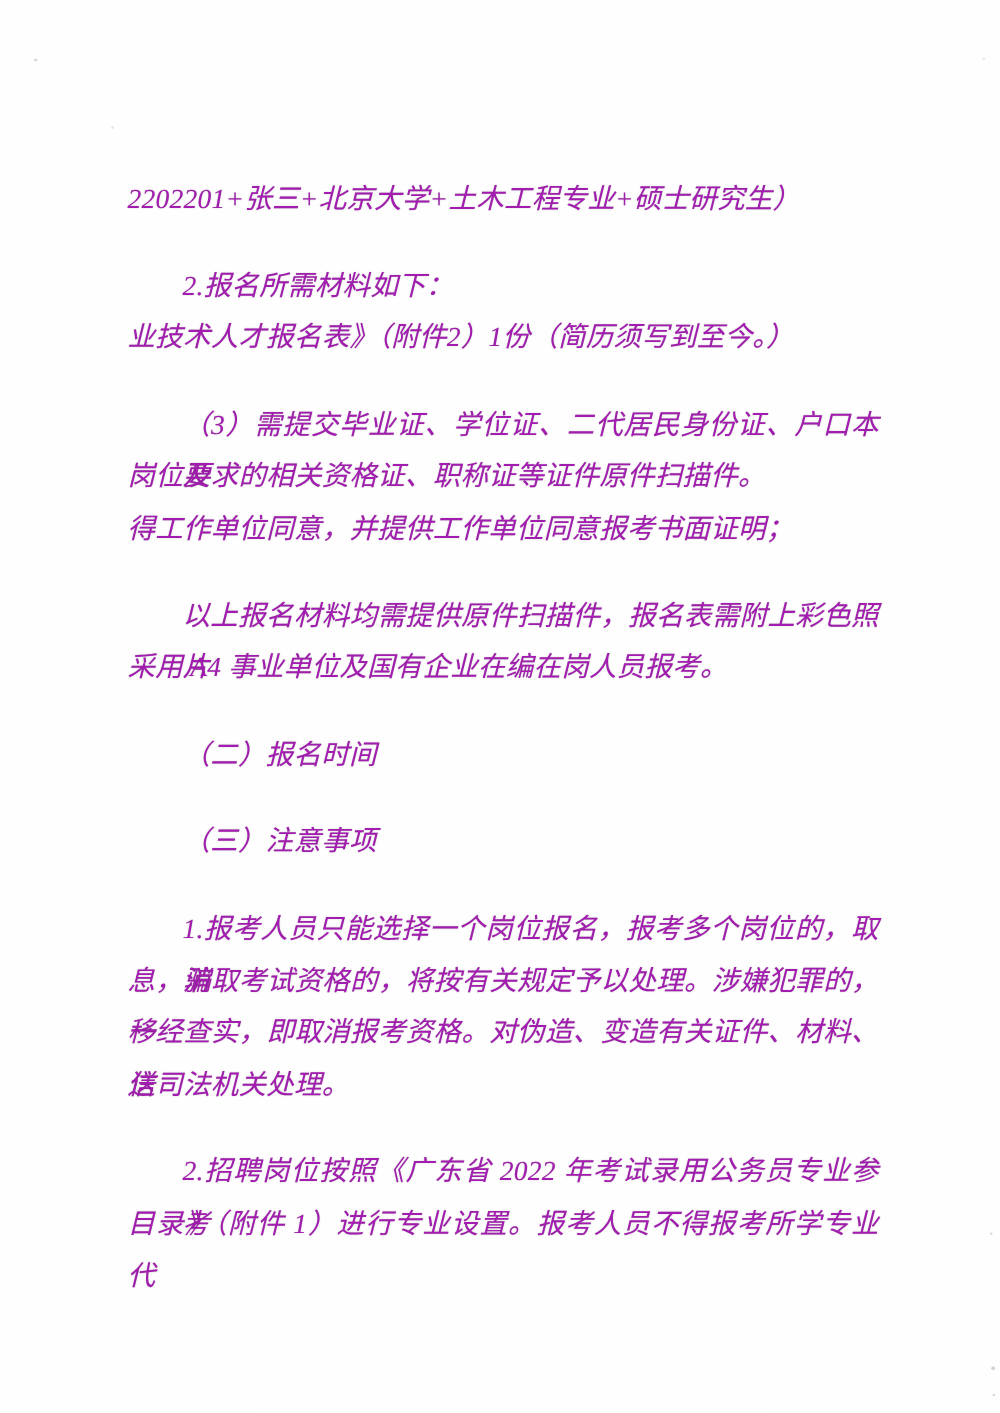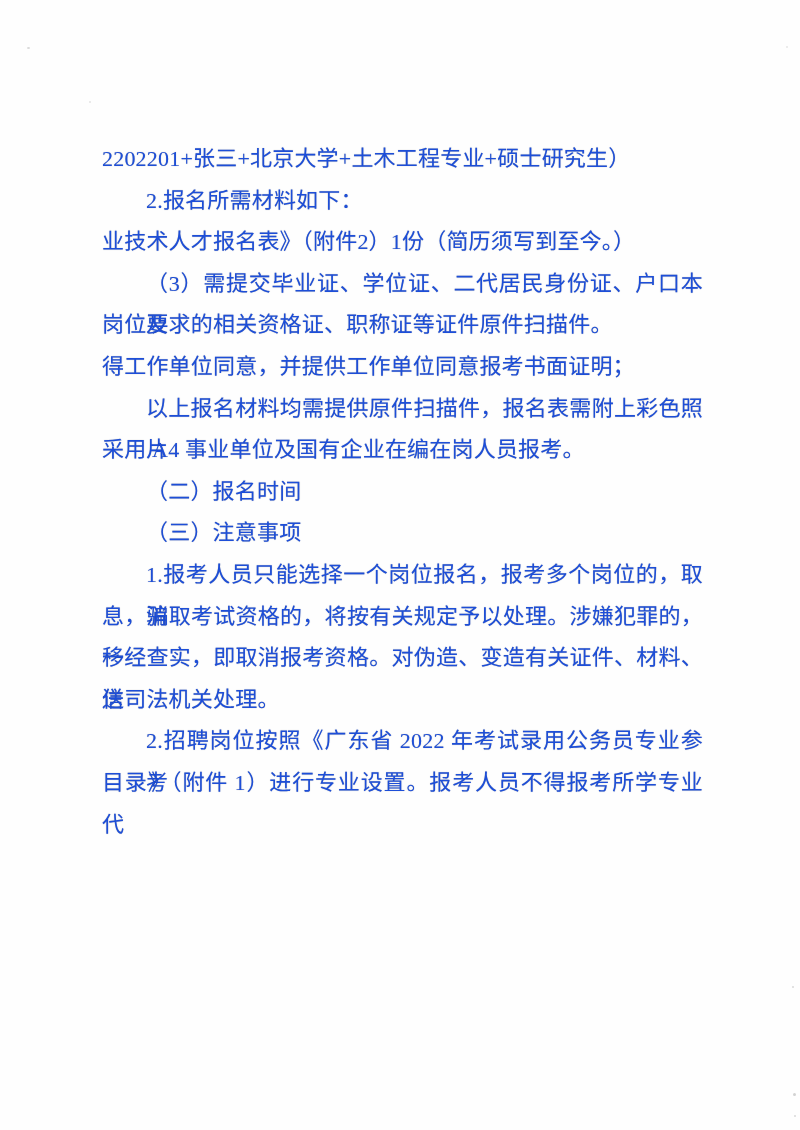--- a/index.html
+++ b/index.html
@@ -22,28 +22,30 @@
   .doc-content {
     position: absolute;
     top: 138px;
     left: 102px;
     width: 601px;
   }
   .line {
     height: 41.6px;
     line-height: 41.6px;
     font-size: 22px;
-    color: #1d4ed8;
+    color: #a21caf;
     letter-spacing: 0.2px;
     text-shadow: 0 0 1px rgba(30,30,30,0.35);
     white-space: normal;
     text-align: left;
+    font-style: italic;
   }
   .line.ind {
     padding-left: 44px;
+    margin-top: 28px;
   }
   .line.just {
     text-align: justify;
     text-align-last: justify;
   }
   .speck {
     position: absolute;
     background: #d9d9d9;
     border-radius: 50%;
   }

